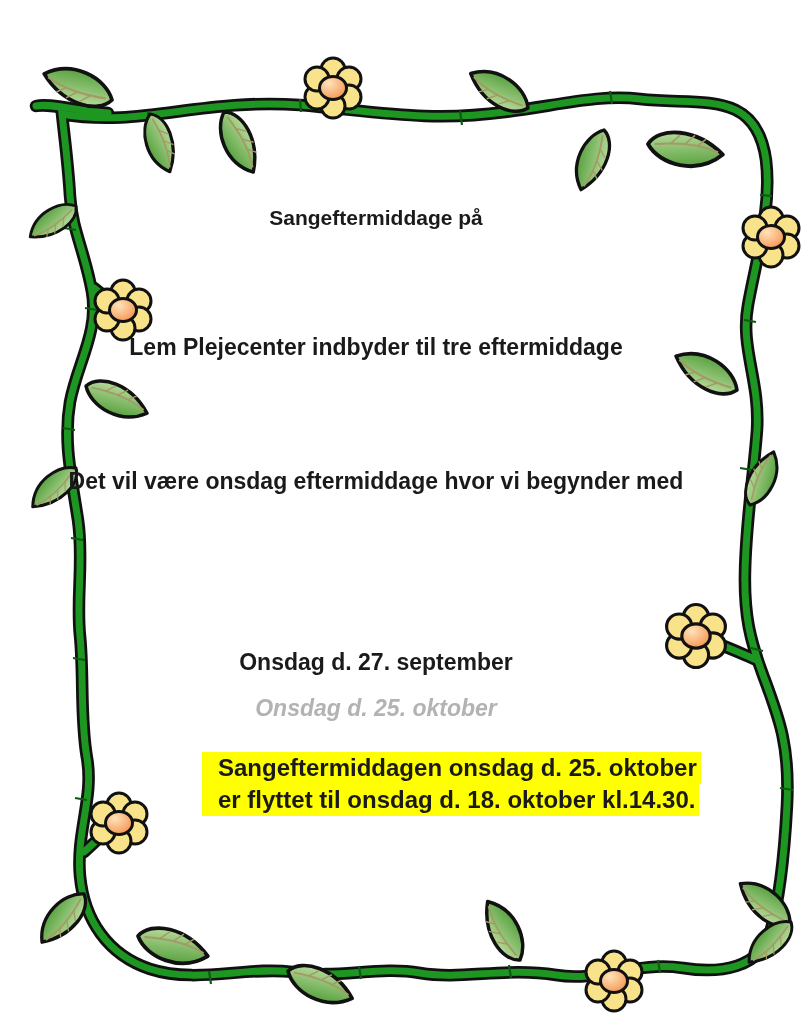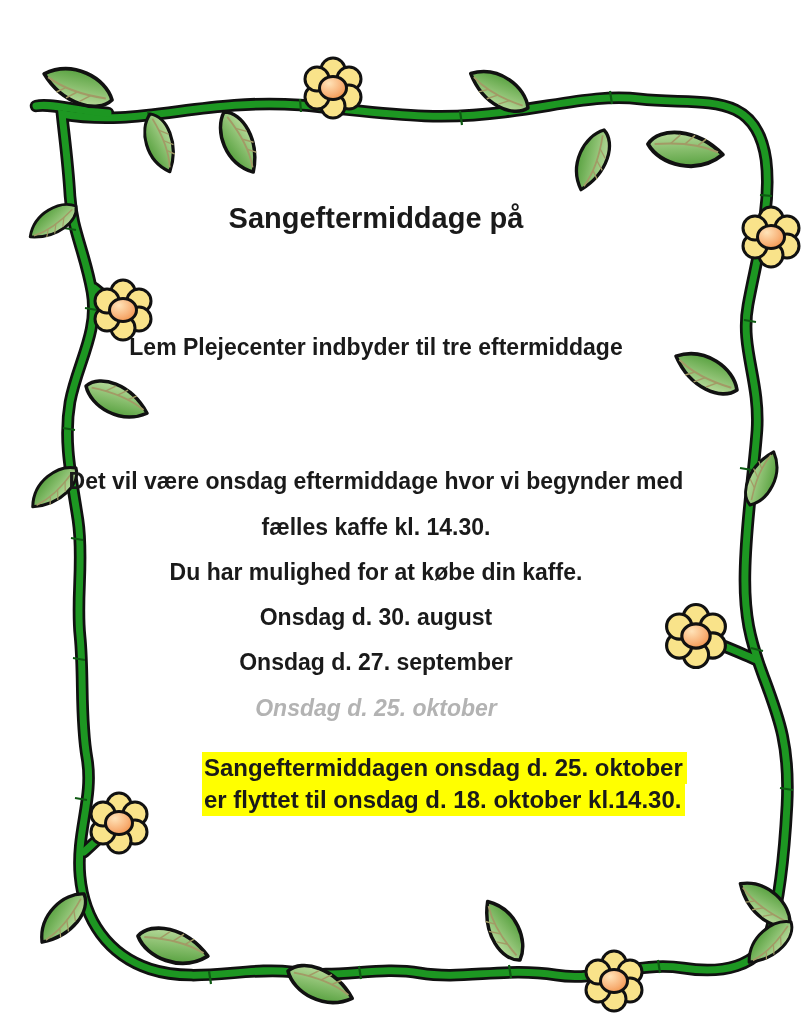--- a/index.html
+++ b/index.html
@@ -5,26 +5,26 @@
   html,body{margin:0;padding:0;}
   body{
     width:810px;height:1024px;position:relative;overflow:hidden;
     background:#ffffff;
     font-family:"Liberation Sans", sans-serif;
   }
   .border-layer{position:absolute;left:0;top:0;width:810px;height:1024px;z-index:1;}
   .text-layer{position:absolute;left:0;top:0;width:810px;height:1024px;z-index:2;
     font-weight:700;color:var(--text,#1a1a1a);}
   .line{position:absolute;left:0;width:752px;text-align:center;white-space:nowrap;}
-  .title{font-size:29px;line-height:34px;}
+  .title{font-size:21px;line-height:34px;}
   .body-line{font-size:23px;line-height:30px;margin-top:24px;}
   .muted{color:var(--muted-date,#b3b3b3);font-style:italic;}
   .notice{position:absolute;top:752px;left:202px;font-size:24px;line-height:31px;
     font-weight:700;white-space:nowrap;}
-  .notice .hl{background:var(--notice-highlight,#ffff00);padding:0 4px 1px 2px;display:inline-block;}
+  .notice .hl{background:var(--notice-highlight,#ffff00);padding:0 4px 1px 16px;display:inline-block;}
 </style>
 </head>
 <body>
 
 <svg class="border-layer" viewBox="0 0 810 1024" xmlns="http://www.w3.org/2000/svg">
   <defs>
     <linearGradient id="leafGrad" x1="0" y1="0" x2="0.6" y2="1">
       <stop offset="0" style="stop-color:var(--leaf-green-light,#c9e4ab)"></stop>
       <stop offset="1" style="stop-color:var(--leaf-green-dark,#57a13f)"></stop>
     </linearGradient>
@@ -121,23 +121,20 @@
     <use href="#flower" transform="translate(696,636) scale(1.05)"></use>
     <use href="#flower" transform="translate(119,823)"></use>
     <use href="#flower" transform="translate(614,981)"></use>
   </g>
 </svg>
 
 <div class="text-layer">
   <div class="line title" style="top:201px">Sangeftermiddage på</div>
   <div class="line body-line" style="top:308px">Lem Plejecenter indbyder til tre eftermiddage</div>
   <div class="line body-line" style="top:442px">Det vil være onsdag eftermiddage hvor vi begynder med</div>
-  <div class="line body-line" style="top:488px">fælles kaffe kl. 14.30.</div>
-  <div class="line body-line" style="top:533px">Du har mulighed for at købe din kaffe.</div>
-  <div class="line body-line" style="top:578px">Onsdag d. 30. august</div>
   <div class="line body-line" style="top:623px">Onsdag d. 27. september</div>
   <div class="line body-line muted" style="top:669px">Onsdag d. 25. oktober</div>
 
   <div class="notice">
     <div><span class="hl">Sangeftermiddagen onsdag d. 25. oktober</span></div>
     <div><span class="hl">er flyttet til onsdag d. 18. oktober kl.14.30.</span></div>
   </div>
 </div>
 
 </body></html>

